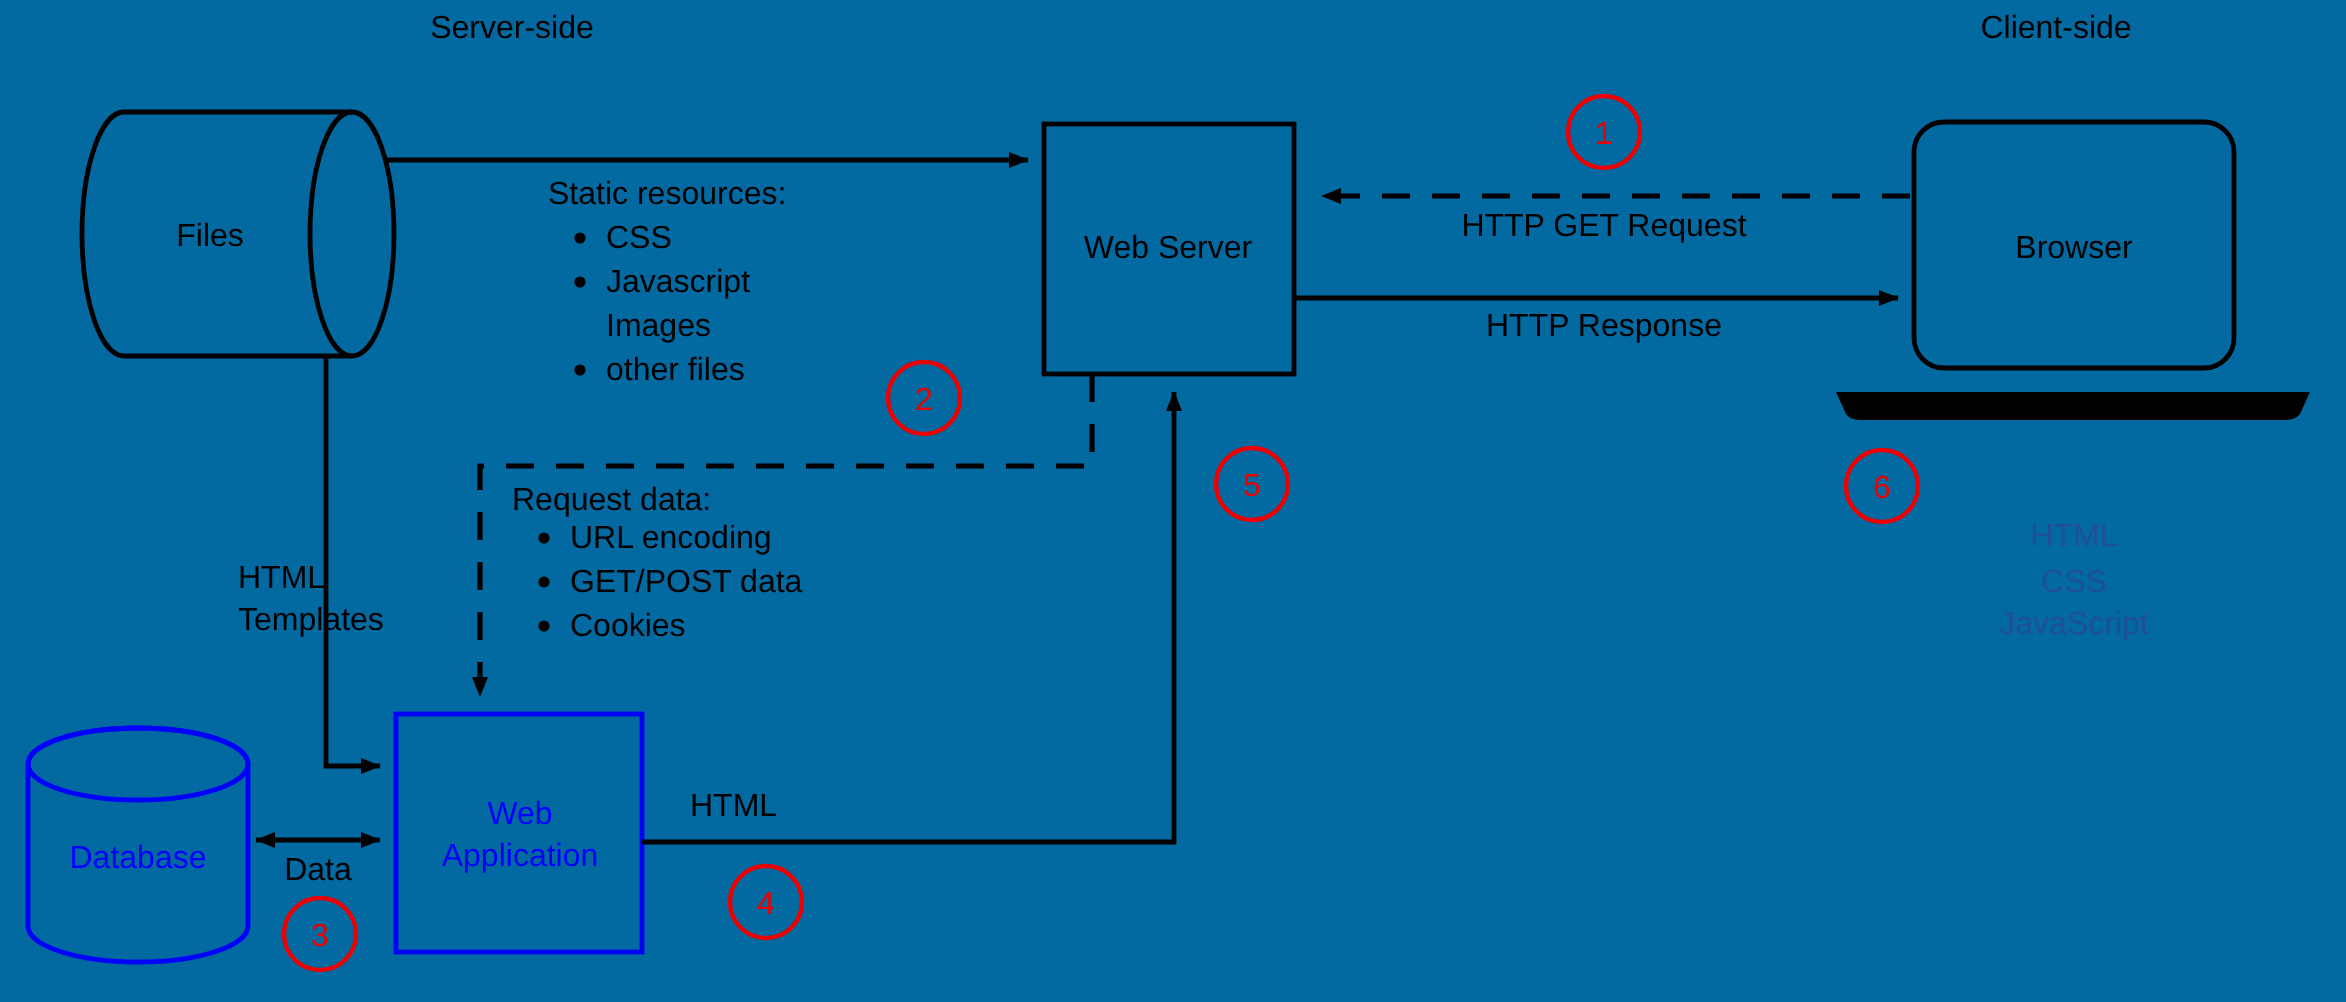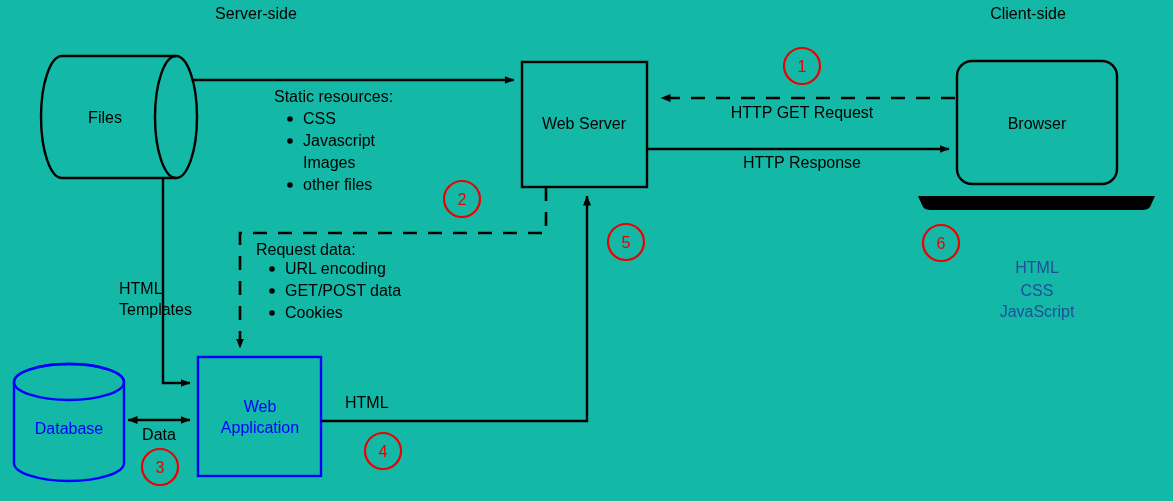--- a/index.html
+++ b/index.html
@@ -4,21 +4,21 @@
 <style>
   html, body {
     margin: 0;
     padding: 0;
     background: #ffffff;
   }
   #stage {
     position: relative;
     width: 1173px;
     height: 501px;
-    background: #14b8a6;
+    background: #0369a1;
     font-family: "Liberation Sans", sans-serif;
     overflow: hidden;
   }
   svg#diagram {
     position: absolute;
     top: 0;
     left: 0;
     width: 1173px;
     height: 501px;
   }

